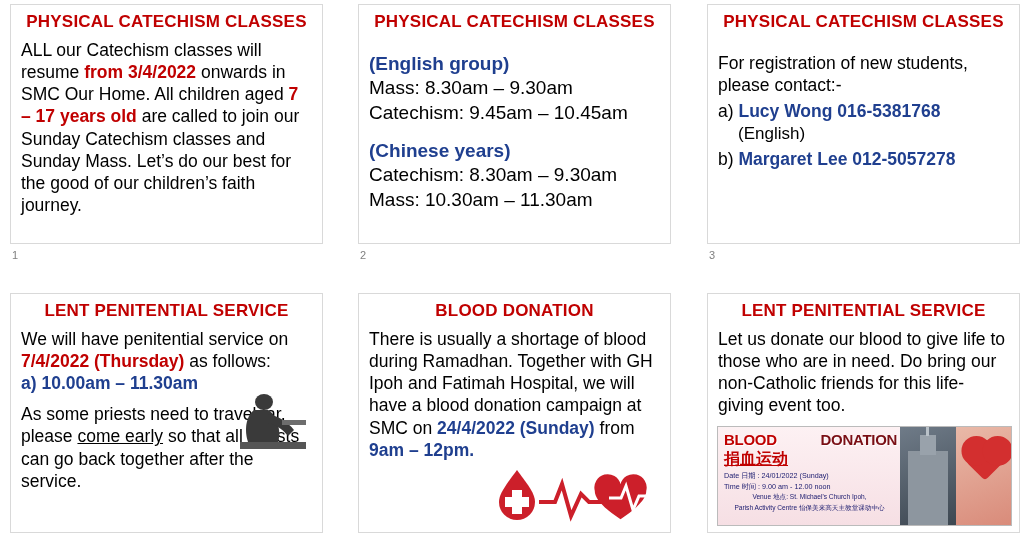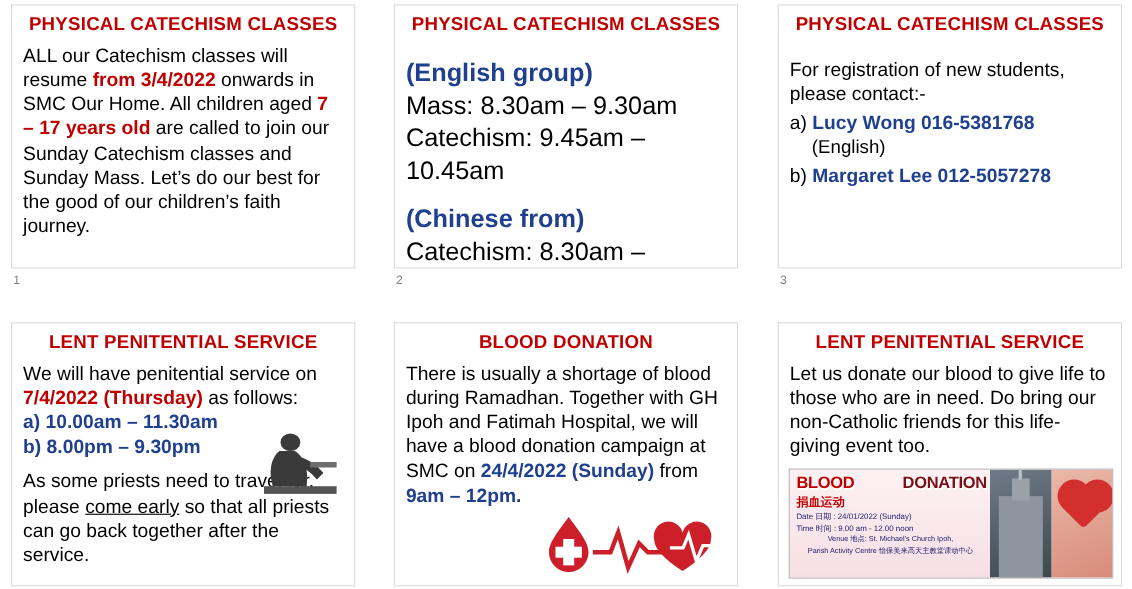--- a/index.html
+++ b/index.html
@@ -68,21 +68,21 @@
   #s4 { left: 10px;  top: 293px; width: 313px; height: 240px; padding: 8px 10px; }
   #s5 { left: 358px; top: 293px; width: 313px; height: 240px; padding: 8px 10px; }
   #s6 { left: 707px; top: 293px; width: 313px; height: 240px; padding: 8px 10px; }
 
   #n1 { left: 12px;  top: 249px; }
   #n2 { left: 360px; top: 249px; }
   #n3 { left: 709px; top: 249px; }
   .gap { height: 13px; }
 
   
-  .sched-line { font-size: 23px; line-height: 1.3; }
+  .sched-line { font-size: 19px; line-height: 1.3; }
 
   
   .contact-row { font-size: 17.5px; line-height: 1.3; margin-top: 4px; }
   .contact-sub { font-size: 17px; line-height: 1.25; padding-left: 20px; }
 
   
   .lent-list { font-size: 17.5px; line-height: 1.32; }
 
   
   .pray-fig {
@@ -124,24 +124,25 @@
   .banner-title {
     font-size: 15px;
     font-weight: bold;
     color: #c00000;
     letter-spacing: -0.3px;
     text-shadow: 1px 1px 0 #ffffff;
     white-space: nowrap;
   }
   .banner-title .dark { color: #7a0f15; margin-left: 40px; }
   .banner-cn {
-    font-size: 11px;
+    font-size: 16px;
     color: #c00000;
     font-weight: bold;
     margin-top: 1px;
+    text-decoration: underline;
   }
   .banner-line {
     font-size: 7.2px;
     color: #1a1a6e;
     line-height: 1.35;
     margin-top: 1px;
   }
   .banner-venue {
     font-size: 6.6px;
     color: #1a1a6e;
@@ -210,21 +211,21 @@
   </div>
   <div class="slide-num" id="n1">1</div>
 
   <div class="slide" id="s2">
     <div class="title">PHYSICAL CATECHISM CLASSES</div>
     <div class="gap"></div>
     <div class="sched-line plain-blue-head">(English group)</div>
     <div class="sched-line">Mass: 8.30am – 9.30am</div>
     <div class="sched-line">Catechism: 9.45am – 10.45am</div>
     <div class="gap"></div>
-    <div class="sched-line plain-blue-head">(Chinese from)</div>
+    <div class="sched-line plain-blue-head">(Chinese years)</div>
     <div class="sched-line">Catechism: 8.30am – 9.30am</div>
     <div class="sched-line">Mass: 10.30am – 11.30am</div>
   </div>
   <div class="slide-num" id="n2">2</div>
 
   <div class="slide" id="s3">
     <div class="title">PHYSICAL CATECHISM CLASSES</div>
     <div class="gap"></div>
     <div class="body-text">For registration of new students, please contact:-</div>
     <div class="contact-row">
@@ -240,21 +241,20 @@
     </div>
   </div>
   <div class="slide-num" id="n3">3</div>
 
   <div class="slide" id="s4">
     <div class="title">LENT PENITENTIAL SERVICE</div>
     <div class="body-text">
       <span>We will have penitential service on </span><span class="red">7/4/2022 (Thursday)</span><span> as follows:</span>
     </div>
     <div class="lent-list blue">a)  10.00am – 11.30am</div>
-    <div class="lent-list blue">b)  8.00pm – 9.30pm</div>
     <div style="height:8px"></div>
     <div class="body-text">
       <span>As some priests need to travel far, please </span><span class="u">come early</span><span> so that all priests can go back together after the service.</span>
     </div>
 
     <svg class="pray-fig" viewBox="0 0 70 62">
       <g fill="#3a3a3a">
         <ellipse cx="26" cy="12" rx="9" ry="8"></ellipse>
         <path d="M16 20 C8 26, 6 40, 10 52 L40 52 C44 40, 38 24, 30 20 Z"></path>
         <path d="M30 24 C40 26, 50 32, 56 40 L50 46 C44 38, 36 34, 30 33 Z"></path>

